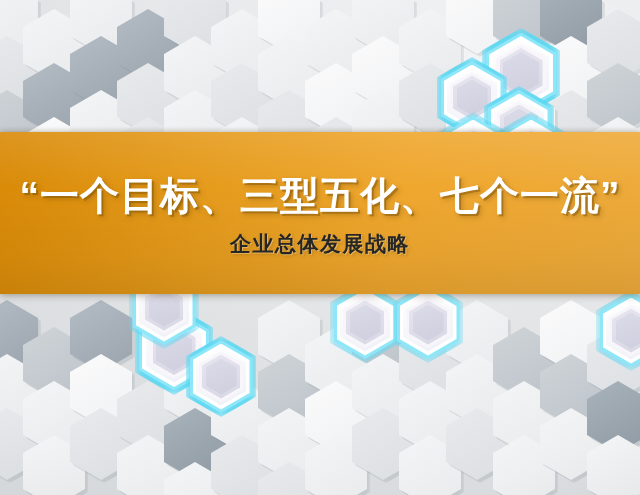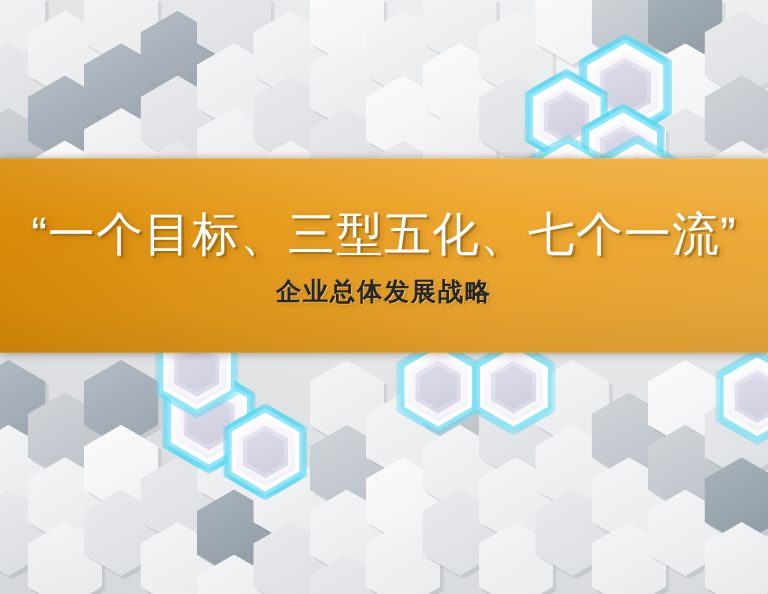--- a/index.html
+++ b/index.html
@@ -74,21 +74,21 @@
       linear-gradient(180deg, rgba(255,255,255,.10) 0%, rgba(255,255,255,0) 34%,
                               rgba(0,0,0,.045) 78%, rgba(0,0,0,.085) 100%),
       linear-gradient(100deg, #d98a07 0%, #e59b1c 32%, #efa72e 62%, #eeab3b 100%);
     box-shadow:0 2px 7px rgba(60,50,20,.30), 0 -1px 5px rgba(60,50,20,.16);
     display:flex;flex-direction:column;
     align-items:center;justify-content:center;
   }
   #title{
     color:#ffffff;
     font-size:39px;
-    font-weight:normal;
+    font-weight:bold;
     letter-spacing:1px;
     line-height:1;
     white-space:nowrap;
     text-shadow:
       2px 2px 0 rgba(120,78,6,.42),
       3px 3px 5px rgba(110,72,5,.35);
     margin:0 0 2px 0;
     transform:translateY(-6px);
   }
   #subtitle{

